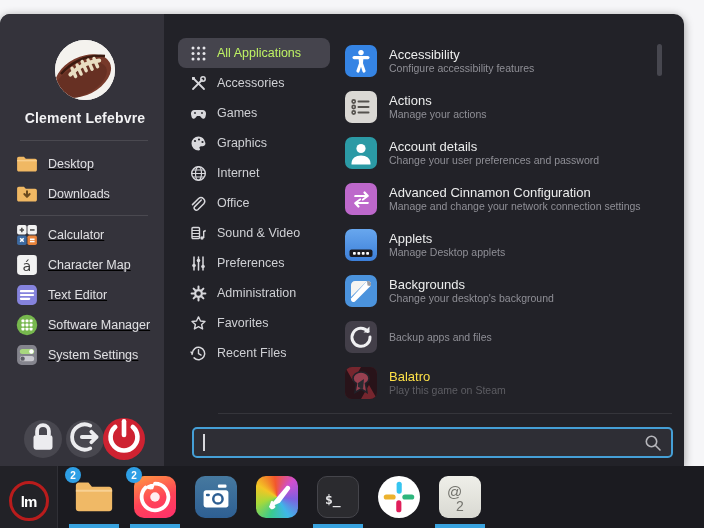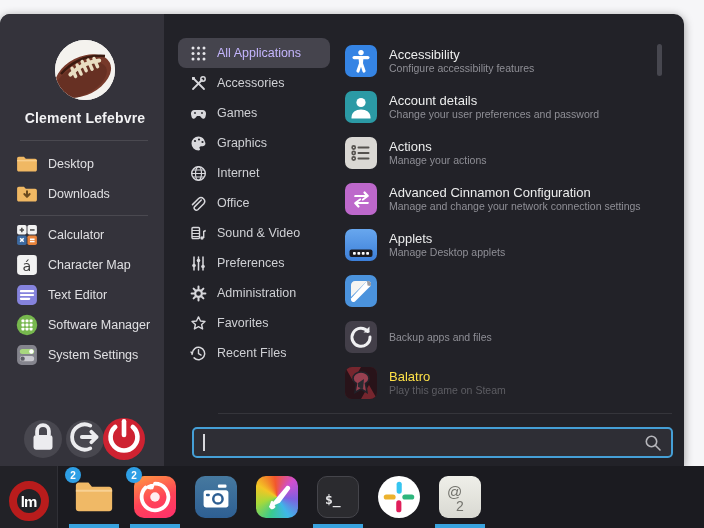--- a/index.html
+++ b/index.html
@@ -12,41 +12,41 @@
 
   
   .sidebar { position:absolute; left:0; top:0; width:164px; height:452px;
     background:#34333b; border-radius:10px 0 0 0; }
   .avatar { position:absolute; left:55px; top:26px; width:60px; height:60px; border-radius:50%;
     background:#fff; overflow:hidden; }
   .user-name { position:absolute; left:0; top:96px; width:170px; text-align:center;
     color:#f2f2f4; font-size:14px; font-weight:bold; letter-spacing:.2px; }
   .side-sep { position:absolute; left:20px; width:128px; height:1px; background:#4a4950; }
   .sep1 { top:126px; } .sep2 { top:201px; }
-  .side-list { position:absolute; left:0; width:170px; }
+  .side-list { position:absolute; left:0; width:170px;text-decoration:underline; }
   .places-list { top:135px; } .sideapps-list { top:206px; }
   .side-row { height:30px; display:flex; align-items:center; padding-left:16px; cursor:default; }
   .side-row .s-ic { width:22px; height:22px; margin-right:10px; display:flex; align-items:center; justify-content:center; flex:0 0 22px; }
   .side-row .s-ic svg { display:block; }
   .side-row .s-label { color:#e0e0e3; font-size:12.5px; }
   .session-row { position:absolute; left:24px; top:402px; width:130px; height:44px; }
   .round-btn { position:absolute; border-radius:50%; background:#48474f; display:flex;
     align-items:center; justify-content:center; }
   .btn-lock { left:0; top:4px; width:38px; height:38px; }
   .btn-logout { left:42px; top:4px; width:38px; height:38px; }
   .btn-power { left:79px; top:2px; width:42px; height:42px; background:#ce2231; }
 
   
   .categories { position:absolute; left:178px; top:24px; width:152px; }
   .cat-row { height:30px; display:flex; align-items:center; padding-left:12px; border-radius:8px; }
   .cat-row.selected { background:#45444d; }
   .cat-row .c-ic { width:17px; height:17px; margin-right:10px; color:#d8d8dc; flex:0 0 17px; }
   .cat-row .c-ic svg { display:block; }
   .cat-row .c-label { color:#cfd0d4; font-size:12.5px; white-space:nowrap; }
-  .cat-row.selected .c-label { color:#c4b5fd; }
+  .cat-row.selected .c-label { color:#bef264; }
 
   
   .apps { position:absolute; left:335px; top:24px; width:316px; height:384px; overflow:hidden; }
   .app-row { height:46px; display:flex; align-items:center; }
   .app-row .tile { width:32px; height:32px; border-radius:7px; margin:0 12px 0 10px; flex:0 0 32px;
     display:flex; align-items:center; justify-content:center; position:relative; overflow:hidden; }
   .app-texts { display:flex; flex-direction:column; justify-content:flex-end; }
   .app-title { color:#eceded; font-size:13px; line-height:15px; }
   .app-sub { color:#8f8f96; font-size:10.5px; line-height:13px; }
   .app-row.dimmed .app-title { color:#fde047; }
@@ -61,21 +61,21 @@
     background:#2e2e35; border:2px solid #459fd6; border-radius:5px; display:flex; align-items:center; }
   .search-input { flex:1; background:transparent; border:none; outline:none; color:#e8e8ea;
     font-size:13px; padding:0 6px 0 9px; font-family:inherit; }
   .caret { position:absolute; left:9px; top:5px; width:1.5px; height:17px; background:#d8d8dc; }
   .search-glass { width:20px; height:20px; margin-right:8px; color:#b6b6bb; flex:0 0 20px; }
 
   
   .taskbar { position:absolute; left:0; top:466px; width:704px; height:62px; background:#1b1b20; }
   .mint-area { position:absolute; left:0; top:0; width:58px; height:62px; background:#222227;
     border-right:1px solid #303036; display:flex; align-items:center; justify-content:center; }
-  .mint-btn { width:40px; height:40px; border-radius:50%; border:8px solid #b91c1c;
+  .mint-btn { width:40px; height:40px; border-radius:50%; border:3px solid #b91c1c;
     display:flex; align-items:center; justify-content:center; margin-top:8px; }
   .mint-glyph { color:#fff; font-weight:bold; font-size:15px; letter-spacing:-1px; }
   .task-items { position:absolute; left:72px; top:0; height:62px; display:flex; gap:17px; }
   .task-slot { position:relative; width:44px; height:62px; }
   .task-slot .tile { position:absolute; left:1px; top:10px; width:42px; height:42px; border-radius:10px;
     display:flex; align-items:center; justify-content:center; overflow:hidden; }
   .badge { position:absolute; left:-7px; top:1px; width:16px; height:16px; border-radius:50%;
     background:#2e9fe5; color:#fff; font-size:10px; font-weight:bold; display:flex;
     align-items:center; justify-content:center; z-index:2; }
   .underline { position:absolute; left:-3px; bottom:0; width:50px; height:4px; background:#38a2de; }
@@ -364,52 +364,52 @@
      <path d="M13.6 13.5h4.8l-.4 4.7 2.6 7.6a1.6 1.6 0 0 1-3 1l-1.6-5-1.6 5a1.6 1.6 0 0 1-3-1l2.6-7.6z" fill="#fff"></path>
           </svg>
         </span>
     <span class="app-texts">
       <span class="app-title">Accessibility</span>
       <span class="app-sub">Configure accessibility features</span>
     </span>
   </div>
 
   <div class="app-row">
-    <span class="tile" style="background: rgb(43, 154, 165);">
-          <svg width="100%" height="100%" viewBox="0 0 32 32" xmlns="http://www.w3.org/2000/svg">
-            <circle cx="16" cy="11.5" r="4.6" fill="#fff"></circle>
-     <path d="M6.5 26.5c0-5.2 4.2-8 9.5-8s9.5 2.8 9.5 8v1h-19z" fill="#fff"></path>
-          </svg>
-        </span>
-    <span class="app-texts">
-      <span class="app-title">Account details</span>
-      <span class="app-sub">Change your user preferences and password</span>
-    </span>
-  </div>
-
-  <div class="app-row">
     <span class="tile" style="background: rgb(218, 216, 212);">
           <svg width="100%" height="100%" viewBox="0 0 32 32" xmlns="http://www.w3.org/2000/svg">
             <g stroke="#55524e" stroke-width="2" stroke-linecap="round">
        <path d="M13.5 10.5h10M13.5 16h10M13.5 21.5h10"></path>
             </g>
      <g fill="none" stroke="#55524e" stroke-width="1.6">
        <circle cx="8.7" cy="10.5" r="1.6"></circle>
               <circle cx="8.7" cy="16" r="1.6"></circle>
               <circle cx="8.7" cy="21.5" r="1.6"></circle>
             </g>
           </svg>
         </span>
     <span class="app-texts">
       <span class="app-title">Actions</span>
       <span class="app-sub">Manage your actions</span>
     </span>
   </div>
 
   <div class="app-row">
+    <span class="tile" style="background: rgb(43, 154, 165);">
+          <svg width="100%" height="100%" viewBox="0 0 32 32" xmlns="http://www.w3.org/2000/svg">
+            <circle cx="16" cy="11.5" r="4.6" fill="#fff"></circle>
+     <path d="M6.5 26.5c0-5.2 4.2-8 9.5-8s9.5 2.8 9.5 8v1h-19z" fill="#fff"></path>
+          </svg>
+        </span>
+    <span class="app-texts">
+      <span class="app-title">Account details</span>
+      <span class="app-sub">Change your user preferences and password</span>
+    </span>
+  </div>
+
+  <div class="app-row">
     <span class="tile" style="background: rgb(189, 104, 203);">
           <svg width="100%" height="100%" viewBox="0 0 32 32" xmlns="http://www.w3.org/2000/svg">
             <g transform="skewX(-12) translate(4 0)" stroke="#fff" stroke-width="2.2" fill="none" stroke-linecap="round" stroke-linejoin="round">
        <path d="M9 13h12M17.5 9.5 21.5 13l-4 3.5"></path>
        <path d="M23 20H11M14.5 16.5 10.5 20l4 3.5"></path>
             </g>
           </svg>
         </span>
     <span class="app-texts">
       <span class="app-title">Advanced Cinnamon Configuration</span>
@@ -436,20 +436,24 @@
   </div>
 
   <div class="app-row">
     <span class="tile" style="background: rgb(75, 147, 221);">
           <svg width="100%" height="100%" viewBox="0 0 32 32" xmlns="http://www.w3.org/2000/svg">
             <path d="M6 10c0-2.2 1.8-4 4-4h12l-16 16z" fill="#f4f4f2"></path>
      <path d="M22 6c3.5 0 5 2.5 3.5 5L10 26.5C7.5 28 5.5 26 6 23.5z" fill="#fff"></path>
      <path d="M22 6c3.5 0 5 2.5 3.5 5l-3-.5z" fill="#9a9aa0"></path>
           </svg>
         </span>
+    <span class="app-texts">
+      <span class="app-title">Backgrounds</span>
+      <span class="app-sub">Change your desktop's background</span>
+    </span>
   </div>
 
   <div class="app-row">
     <span class="tile" style="background: rgb(67, 63, 73);">
           <svg width="100%" height="100%" viewBox="0 0 32 32" xmlns="http://www.w3.org/2000/svg">
             <path d="M22.8 10.4A9 9 0 1 0 25 16" stroke="#f0f0f2" stroke-width="3" fill="none" stroke-linecap="round"></path>
      <path d="M24.5 5.5v6h-6z" fill="#f0f0f2"></path>
           </svg>
         </span>
     <span class="app-texts">

